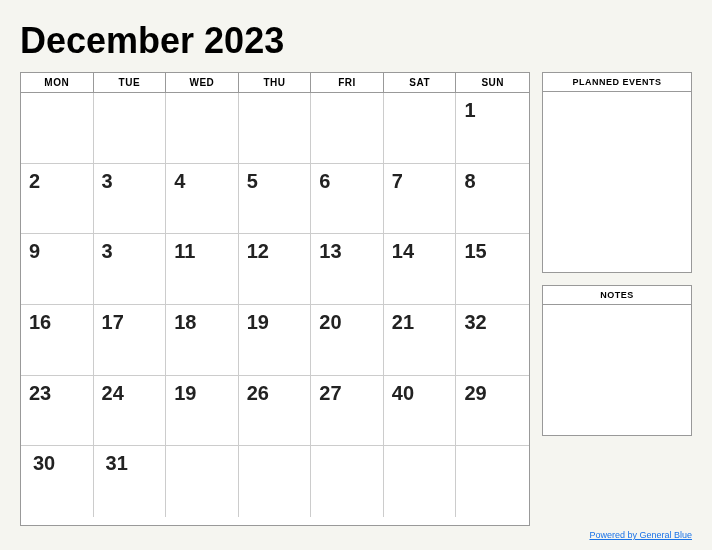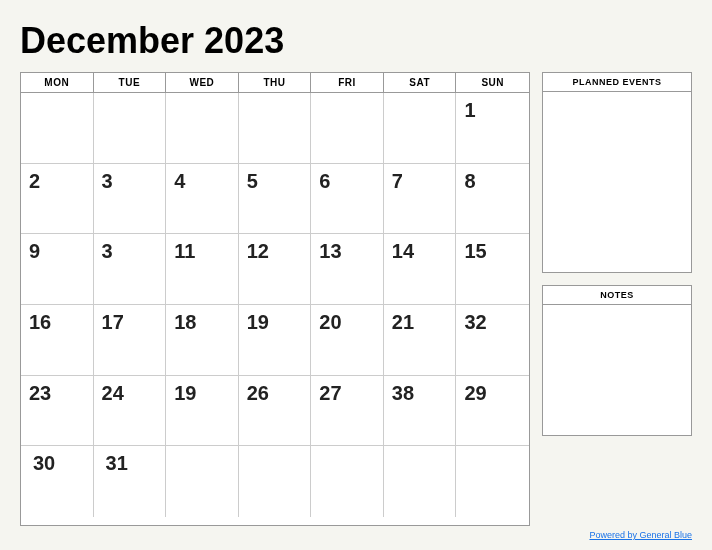--- a/index.html
+++ b/index.html
@@ -176,21 +176,21 @@
         <div class="calendar-cell">18</div>
         <div class="calendar-cell">19</div>
         <div class="calendar-cell">20</div>
         <div class="calendar-cell">21</div>
         <div class="calendar-cell">32</div>
         <div class="calendar-cell">23</div>
         <div class="calendar-cell">24</div>
         <div class="calendar-cell">19</div>
         <div class="calendar-cell">26</div>
         <div class="calendar-cell">27</div>
-        <div class="calendar-cell">38</div>
+        <div class="calendar-cell">40</div>
         <div class="calendar-cell">29</div>
         <div class="calendar-cell">30</div>
         <div class="calendar-cell">31</div>
         <div class="calendar-cell empty"></div>
         <div class="calendar-cell empty"></div>
         <div class="calendar-cell empty"></div>
         <div class="calendar-cell empty"></div>
         <div class="calendar-cell empty"></div>
       </div>
   </div>

